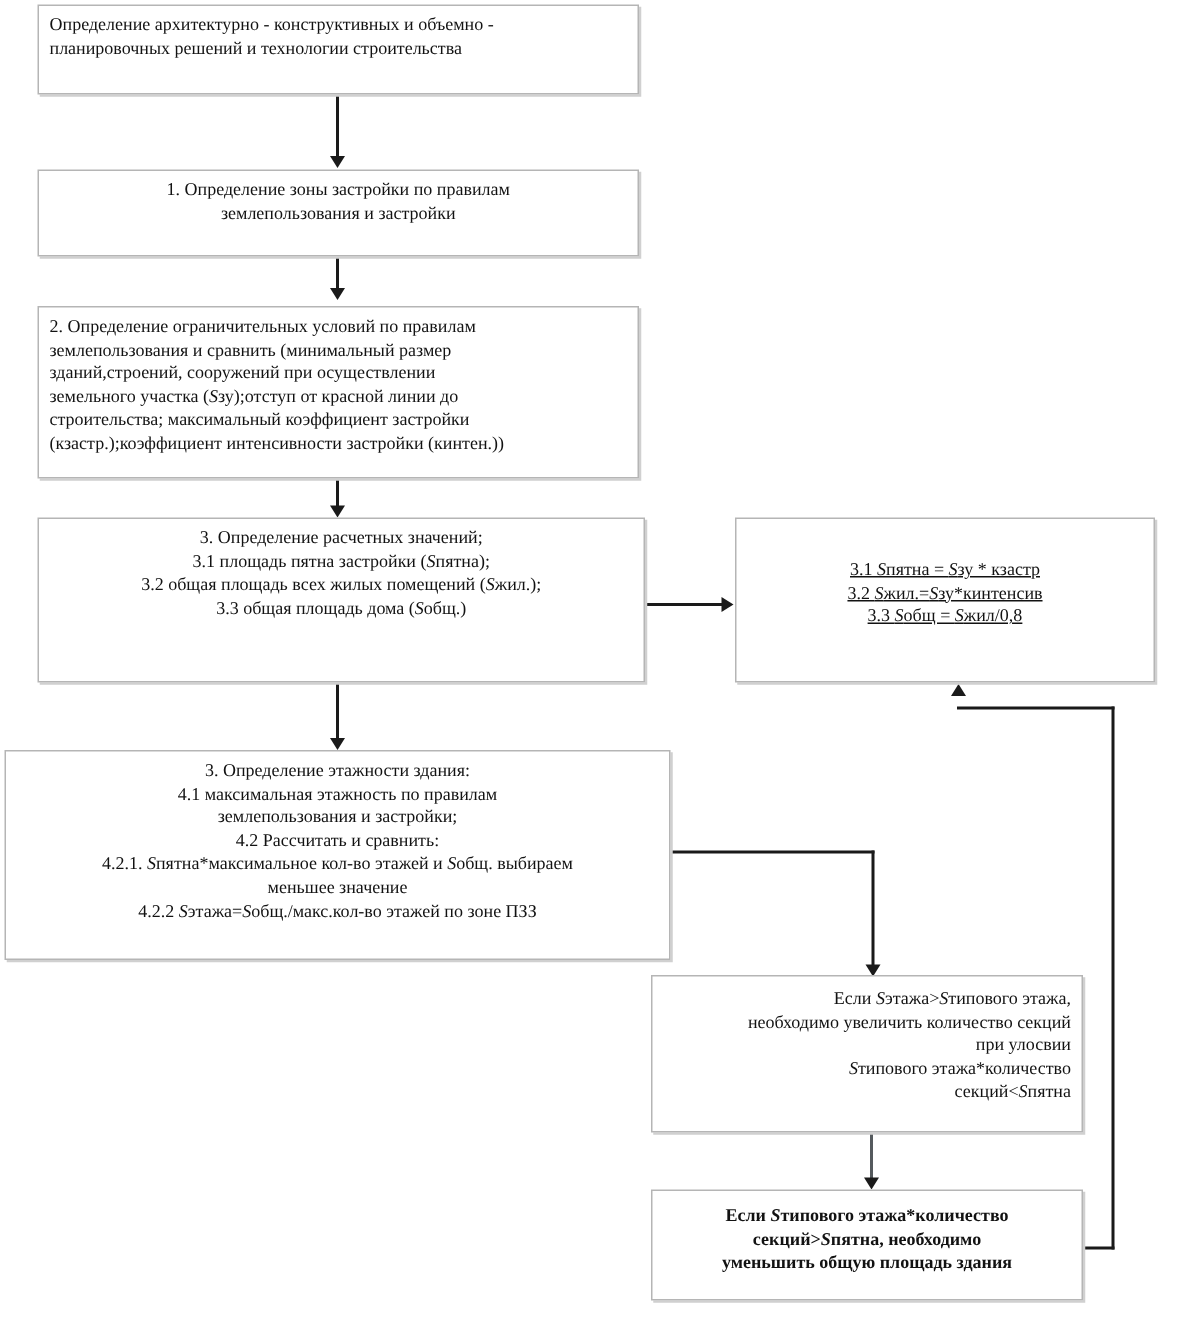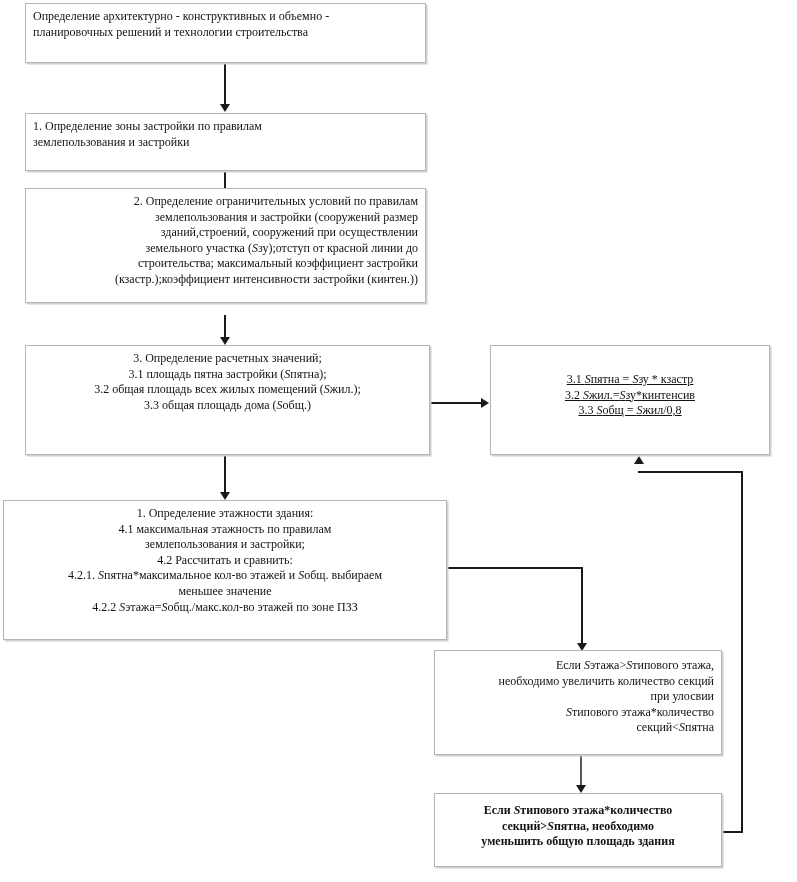--- a/index.html
+++ b/index.html
@@ -77,34 +77,34 @@
   <div class="box ta-left" style="left:25px; top:3px; width:401px; height:60px;">
     <div class="inner">
       <div>Определение архитектурно - конструктивных и объемно -</div>
       <div>планировочных решений и технологии строительства</div>
     </div>
   </div>
 
   <div class="ln v" style="left:224px; top:63px; height:42px;"></div>
   <div class="arrow-d" style="left:220px; top:104px;"></div>
 
-  <div class="box ta-left" style="left:25px; top:113px; width:401px; height:58px;">
+  <div class="box ta-left" style="left:25px; top:113px; width:401px; height:58px;text-align:center;">
     <div class="inner">
       <div>  1.  Определение зоны застройки по правилам</div>
       <div>землепользования и застройки</div>
     </div>
   </div>
 
   <div class="ln v" style="left:224px; top:171px; height:22px;"></div>
   <div class="arrow-d" style="left:220px; top:192px;"></div>
 
-  <div class="box ta-left" style="left:25px; top:188px; width:401px; height:115px;text-align:right;">
+  <div class="box ta-left" style="left:25px; top:204px; width:401px; height:115px;">
     <div class="inner">
       <div>2. Определение ограничительных условий по правилам</div>
-      <div>землепользования и застройки (сооружений размер</div>
+      <div>землепользования и сравнить (минимальный размер</div>
       <div>зданий,строений, сооружений при осуществлении</div>
       <div>земельного участка (<i>S</i>зу);отступ от красной линии до</div>
       <div>строительства; максимальный коэффициент застройки</div>
       <div>(кзастр.);коэффициент интенсивности застройки (кинтен.))</div>
     </div>
   </div>
 
   <div class="ln v" style="left:224px; top:315px; height:23px;"></div>
   <div class="arrow-d" style="left:220px; top:337px;"></div>
 
@@ -126,21 +126,21 @@
       <div>3.2 <i>S</i>жил.=<i>S</i>зу*кинтенсив</div>
       <div>3.3 <i>S</i>общ = <i>S</i>жил/0,8</div>
     </div>
   </div>
 
   <div class="ln v" style="left:224px; top:455px; height:38px;"></div>
   <div class="arrow-d" style="left:220px; top:492px;"></div>
 
   <div class="box ta-center" style="left:3px; top:500px; width:444px; height:140px;">
     <div class="inner">
-      <div>1.  Определение этажности здания:</div>
+      <div>3.  Определение этажности здания:</div>
       <div>4.1 максимальная этажность по правилам</div>
       <div>землепользования и застройки;</div>
       <div>4.2 Рассчитать и сравнить:</div>
       <div>4.2.1. <i>S</i>пятна*максимальное кол-во этажей и <i>S</i>общ. выбираем</div>
       <div>меньшее значение</div>
       <div>4.2.2 <i>S</i>этажа=<i>S</i>общ./макс.кол-во этажей по зоне ПЗЗ</div>
     </div>
   </div>
 
   <div class="ln h" style="left:447px; top:567px; width:136px;"></div>

